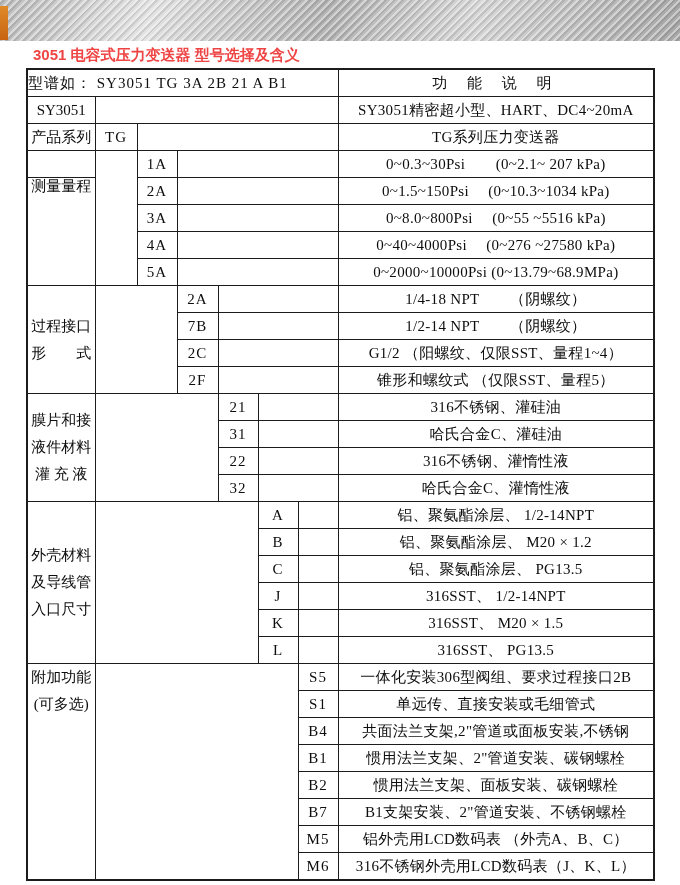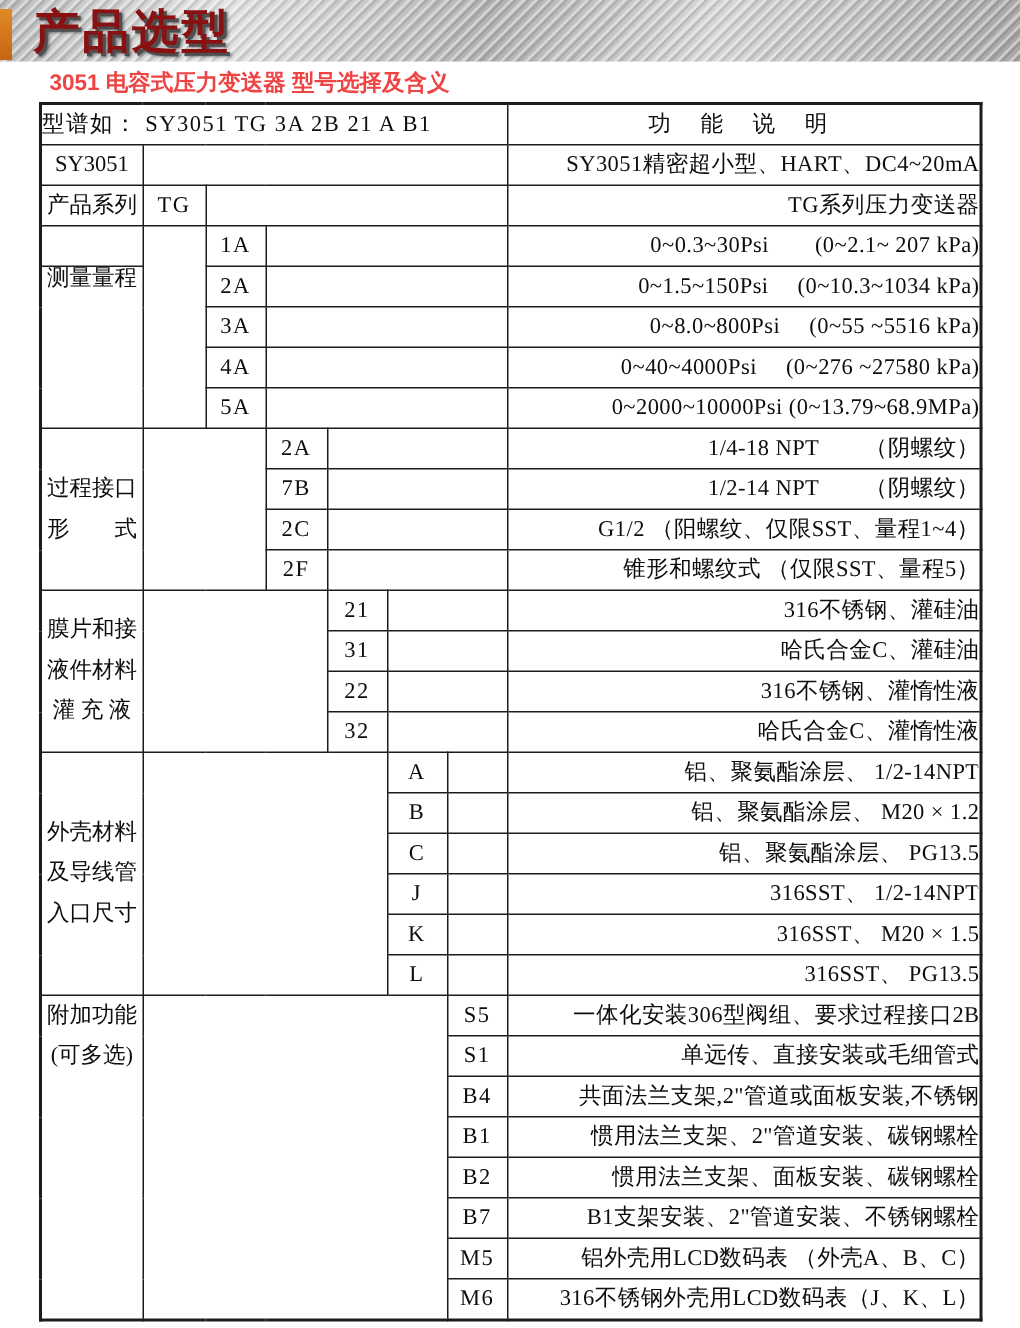--- a/index.html
+++ b/index.html
@@ -43,30 +43,29 @@
   table.sel td{
     border:1px solid #1c1c1c;height:26px;padding:0;
     font-size:15px;line-height:1.1;color:#0d0d0d;
     overflow:hidden;white-space:nowrap;
   }
   td.lbl{text-align:center;font-size:16px;}
   td.lbl .lline{display:block;line-height:27px;}
   td.v-top{vertical-align:top;padding-top:3px;}
   td.pt-extra{vertical-align:top;padding-top:52px;}
   td.code{text-align:center;letter-spacing:1px;font-size:15px;}
-  td.desc{text-align:right;padding-left:8px;font-size:15.5px;letter-spacing:0.3px;border-radius:13px;}
+  td.desc{text-align:center;padding-left:8px;font-size:15.5px;letter-spacing:0.3px;border-radius:13px;}
   td.c-model{font-size:16px;letter-spacing:1px;}
   td.c-func{text-align:center;font-size:17px;letter-spacing:8px;font-weight:normal;}
 </style>
 </head>
 <body>
 
 <div class="banner">
   <span class="accent-block"></span>
-  <span class="banner-title">产品选型</span>
 </div>
 
 <div class="subtitle">3051 电容式压力变送器 型号选择及含义</div>
 
 <table class="sel">
   <colgroup>
     <col style="width:68px">
       <col style="width:42px">
       <col style="width:40px">
     <col style="width:41px">

